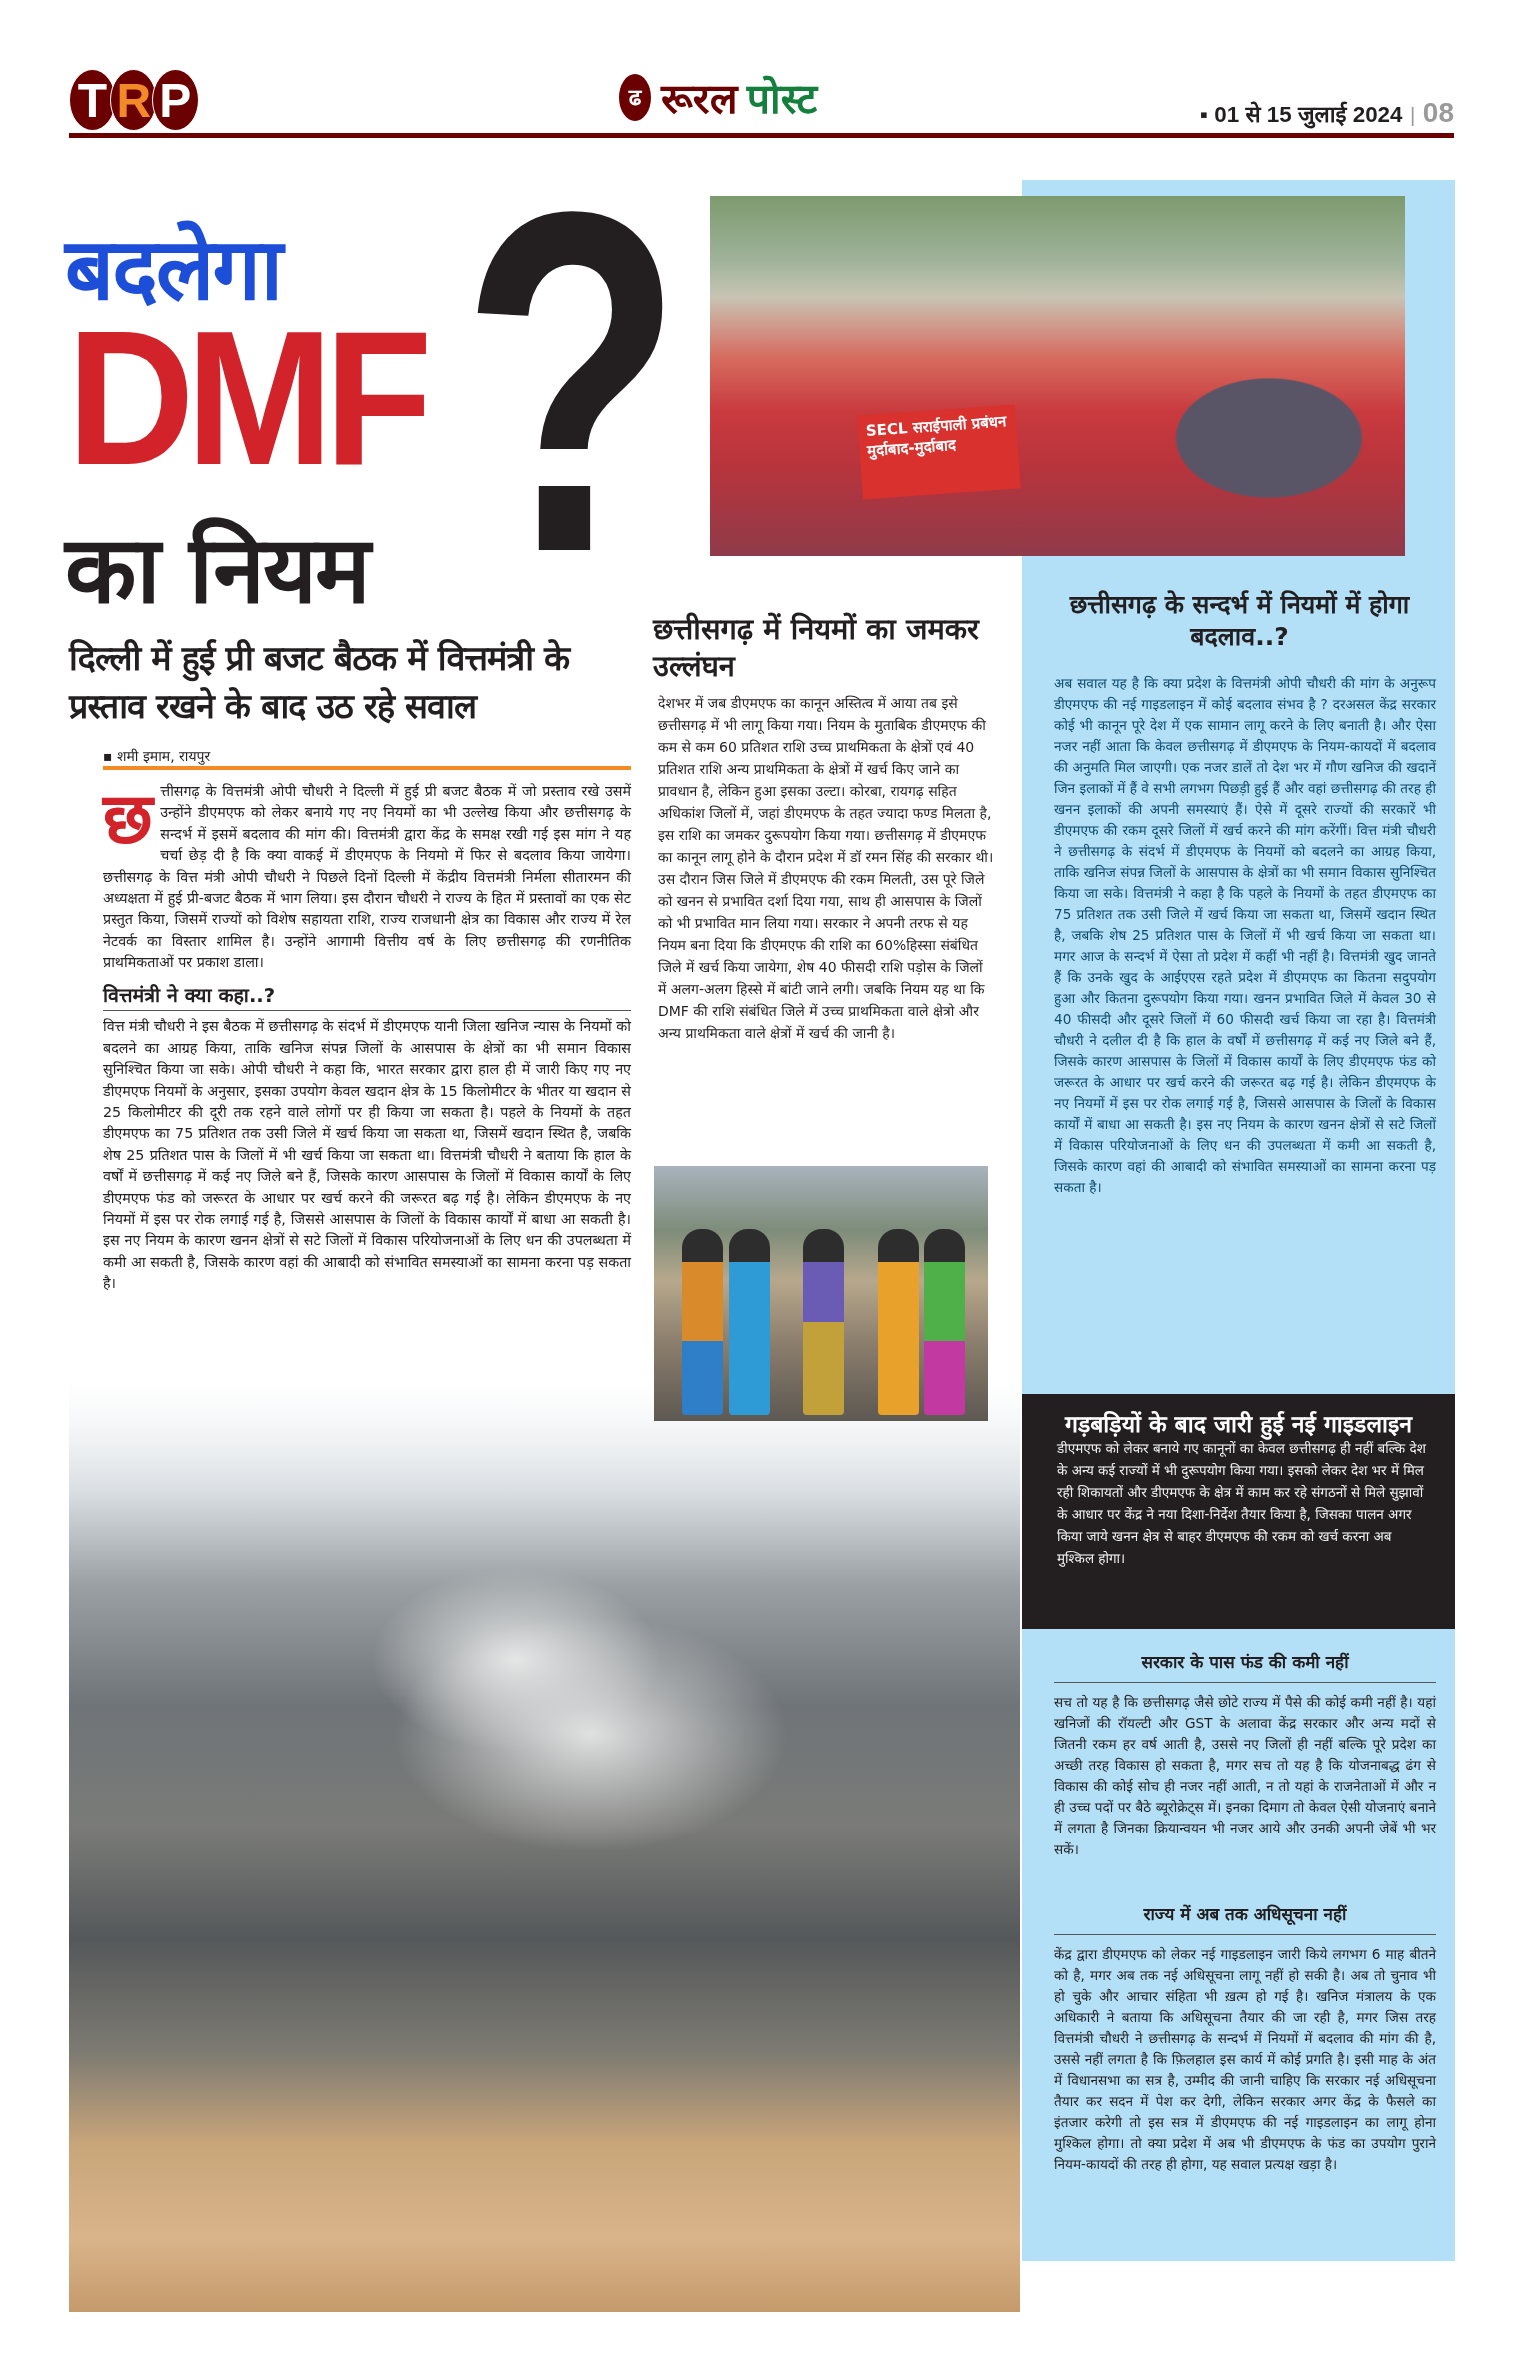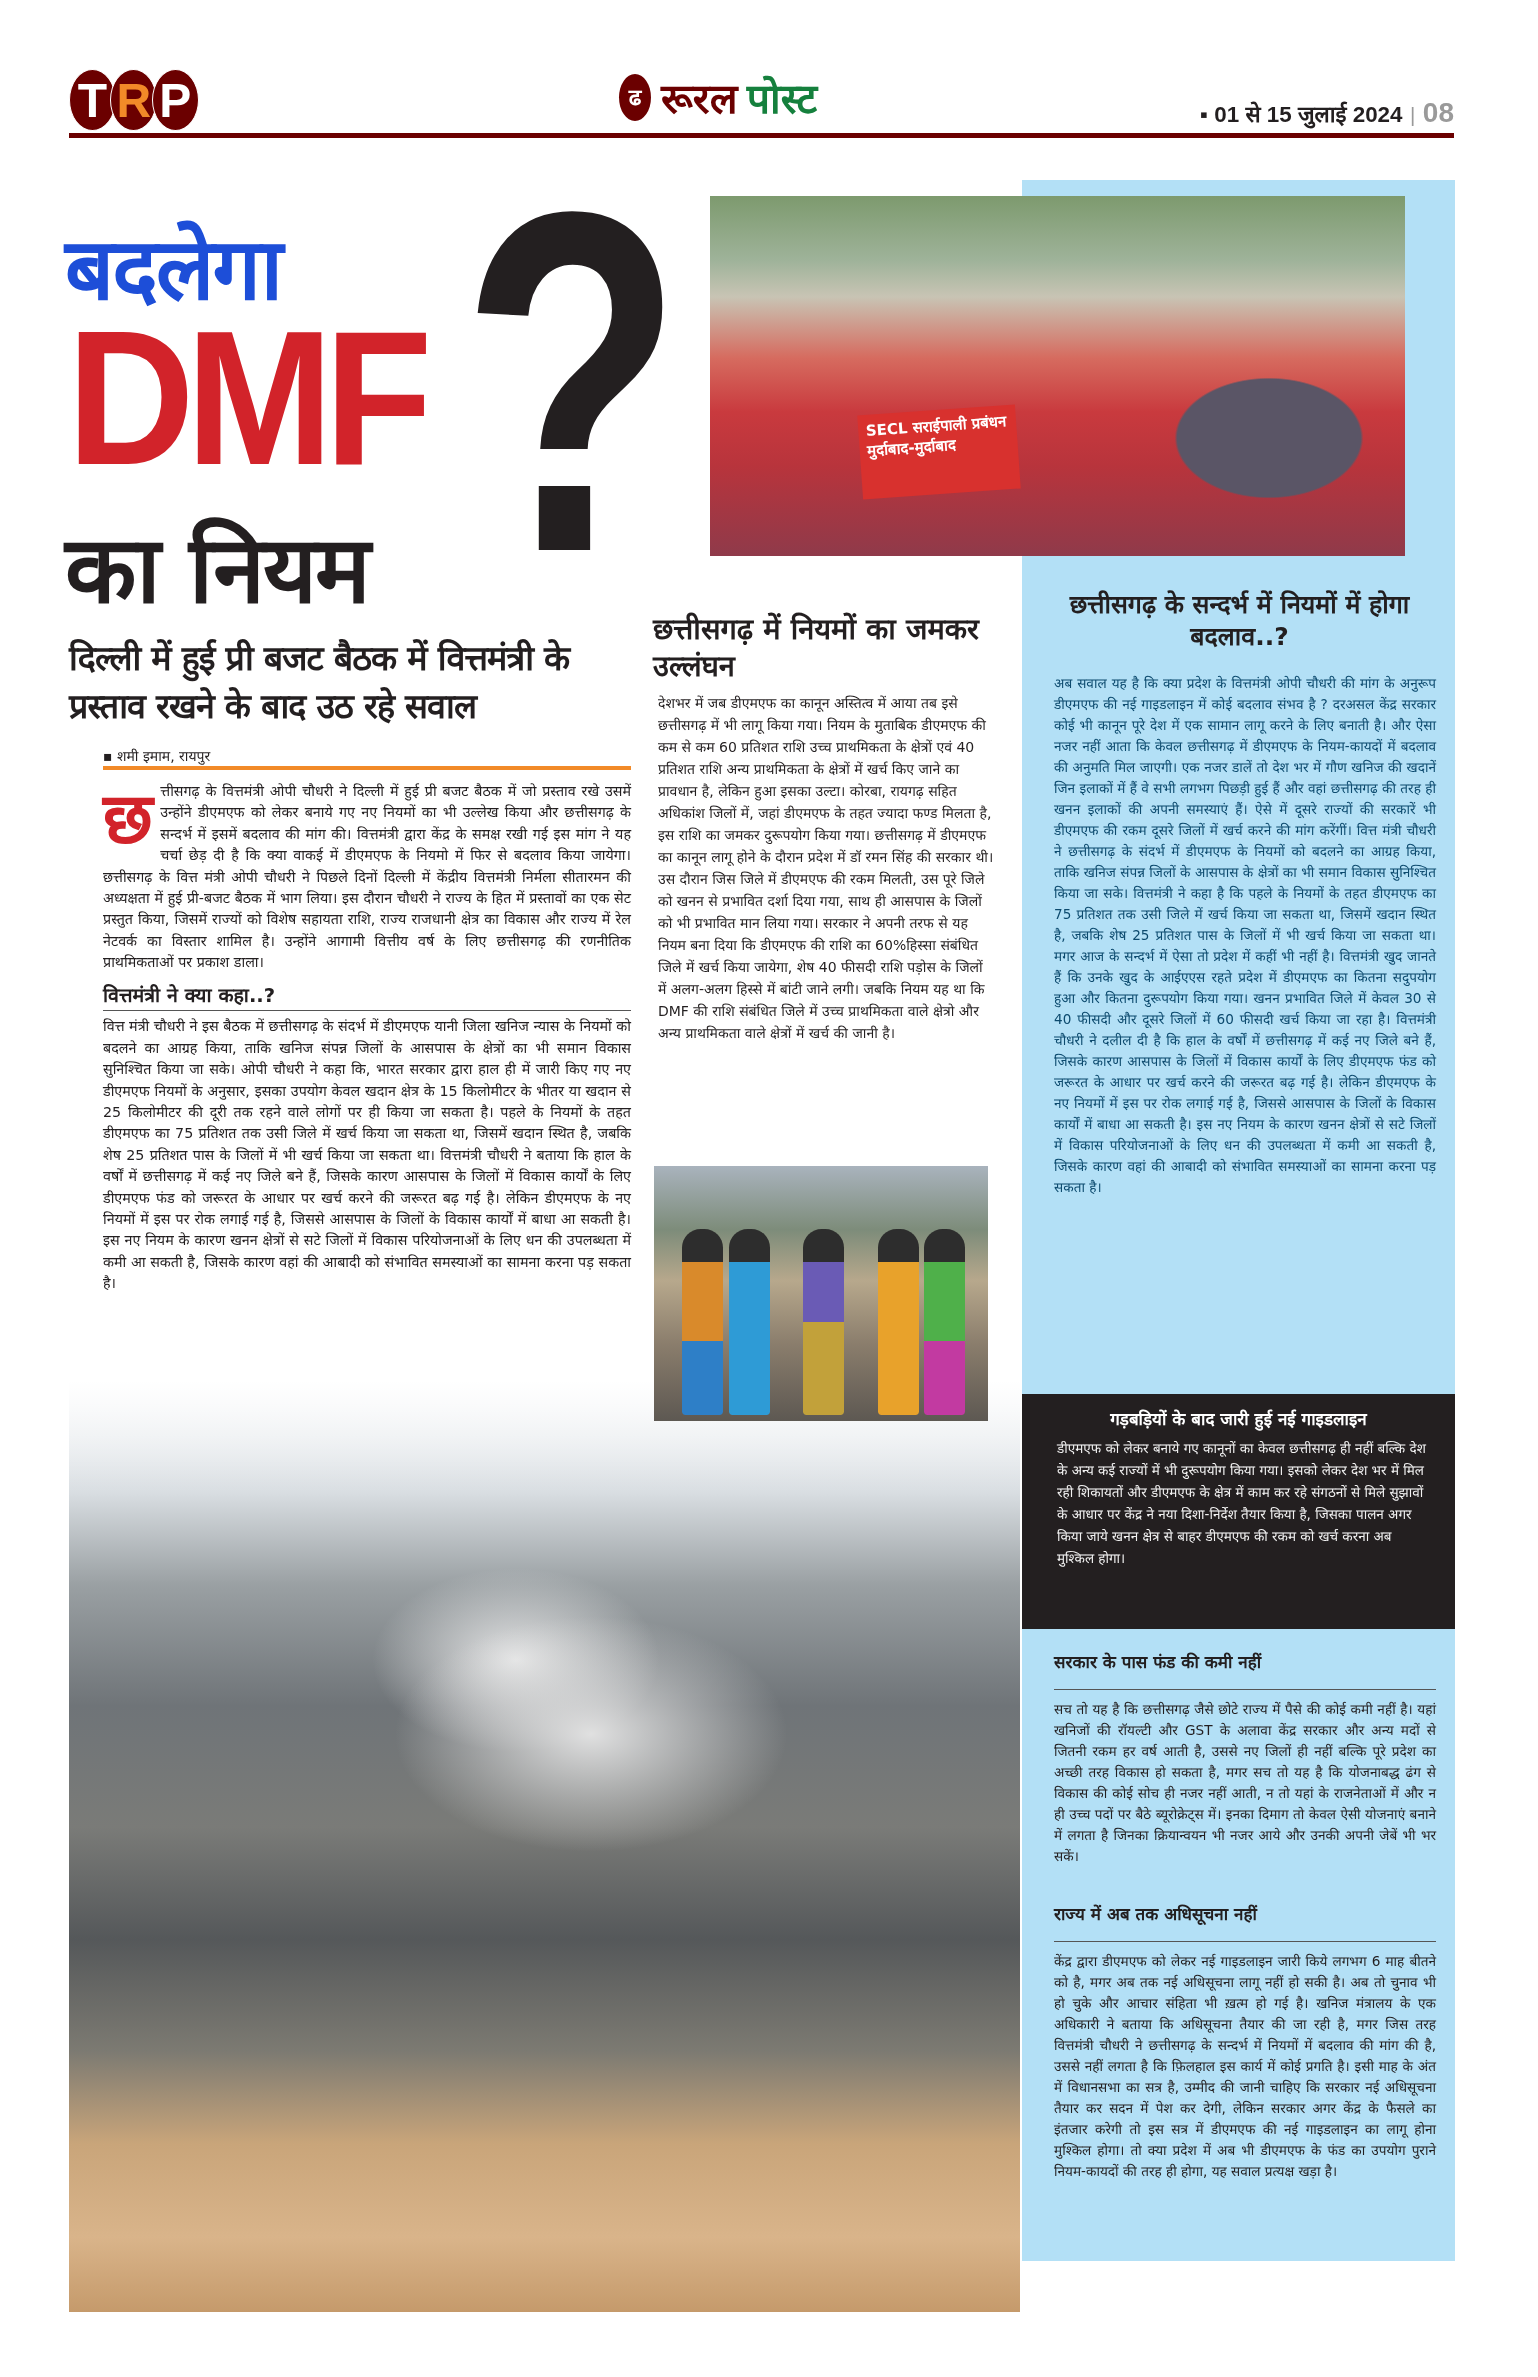--- a/index.html
+++ b/index.html
@@ -59,25 +59,25 @@
   .coal-photo { position: absolute; left: 654px; top: 1166px; width: 334px; height: 255px;
     background: linear-gradient(180deg, #a9b3bd 0%, #7d8c7a 25%, #b7a88c 45%, #8a7d6c 70%, #5d5852 100%); }
   .coal-photo .fig { position: absolute; bottom: 5.6px; width: 41px; height: 186px; border-radius: 18.6px 18.6px 3.7px 3.7px; }
 
   
   .blue-box { position: absolute; left: 1022px; top: 180px; width: 433px; height: 2081px; background: #b3e0f6; }
   .right-head { position: absolute; left: 1053px; top: 589px; width: 373px; text-align: center; font-size: 25px; line-height: 32px; font-weight: 700; color: #231f20; }
   .right-body { position: absolute; left: 1054px; top: 673px; width: 382px; font-size: 13.6px; line-height: 21px; text-align: justify; color: #0c4a6e; }
 
   .dark-box { position: absolute; left: 1022px; top: 1394px; width: 433px; height: 235px; background: #231f20; color: #fff; }
-  .dark-head { position: absolute; left: 0; top: 13px; width: 100%; text-align: center; font-size: 17px; font-weight: 800; }
+  .dark-head { position: absolute; left: 0; top: 13px; width: 100%; text-align: center; font-size: 23px; font-weight: 800; }
   .dark-body { position: absolute; left: 35px; top: 43px; width: 373px; font-size: 13.5px; line-height: 22px; color: #f2f2f2; }
 
   .r-sec { position: absolute; left: 1054px; width: 382px; }
-  .r-sec-head { font-size: 17px; font-weight: 800; color: #231f20; padding-bottom: 16px; border-bottom: 1.9px solid #555; margin-bottom: 9.3px; }
+  .r-sec-head { font-size: 17px; font-weight: 800; color: #231f20; padding-bottom: 9px; border-bottom: 1.9px solid #555; margin-bottom: 9.3px; text-align: center; }
   .r-sec-body { font-size: 13.6px; line-height: 21px; text-align: justify; color: #231f20; }
 </style>
 </head>
 <body>
 
 <div class="masthead">
   <div class="trp-logo">
     <span class="trp-letter">T</span>
     <span class="trp-letter orange">R</span>
     <span class="trp-letter">P</span>

